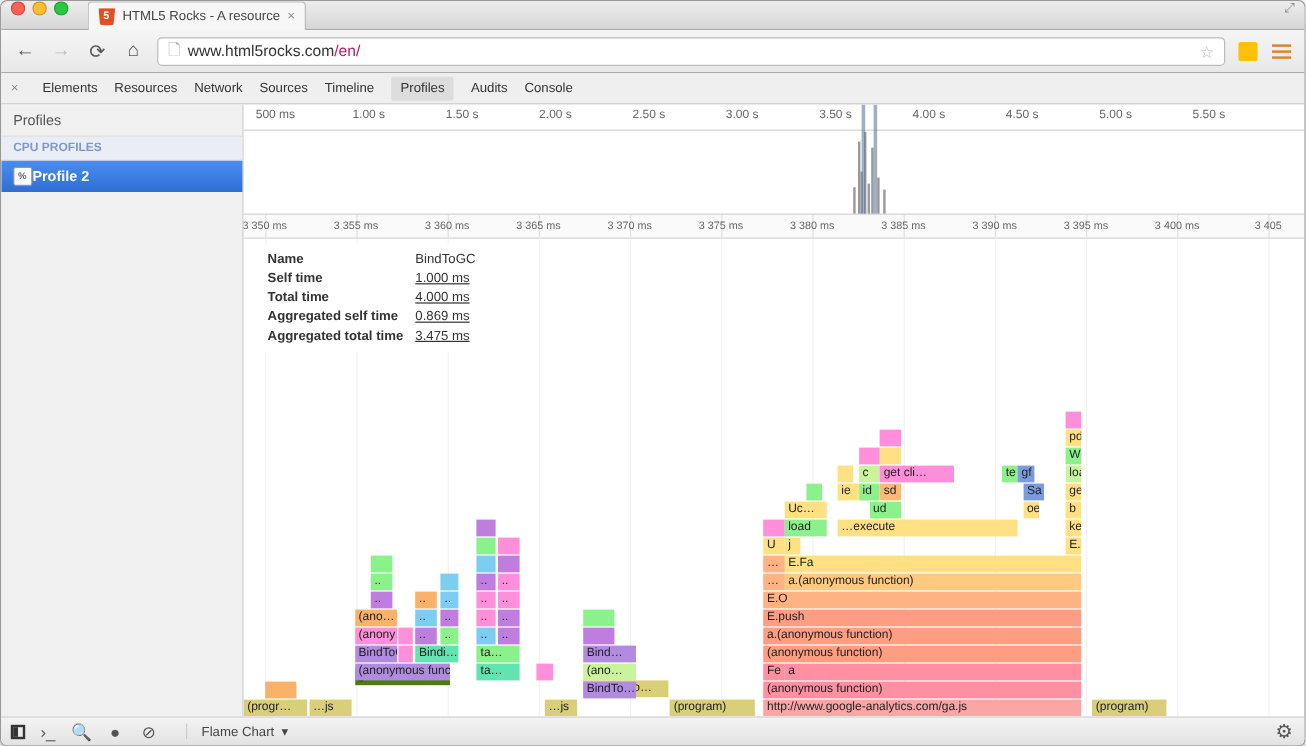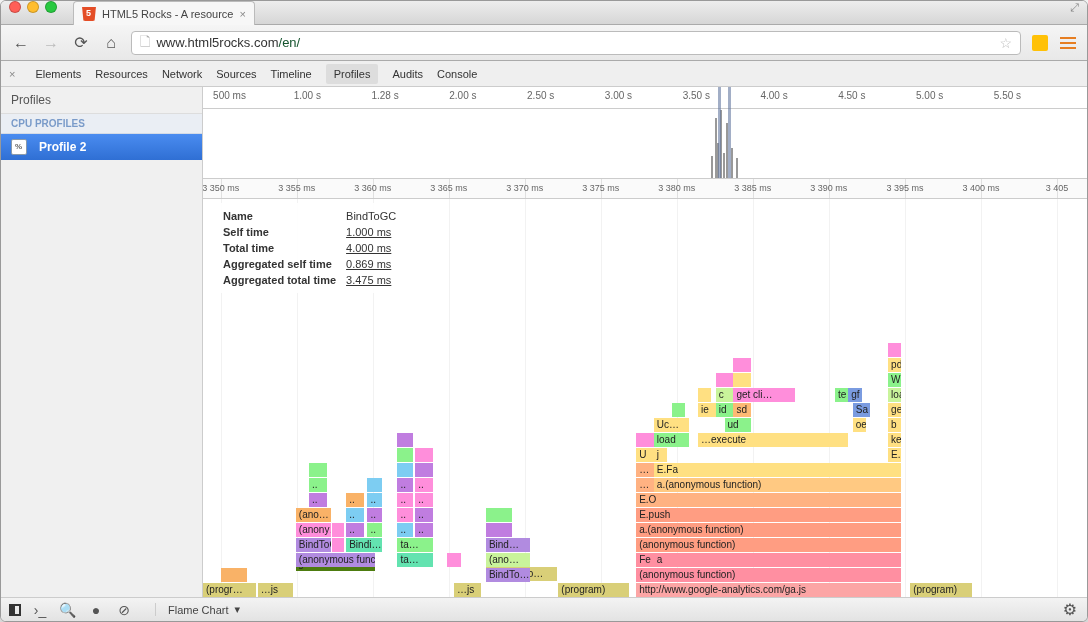--- a/index.html
+++ b/index.html
@@ -14,36 +14,36 @@
 .browser-tab { height: 24px; background: #f7f7f7; border: 1px solid #bbb; border-bottom: none; border-top-left-radius: 4px; border-top-right-radius: 4px; display: flex; align-items: center; padding: 0 8px; gap: 6px; margin-left: 6px; max-width: 190px; font-size: 11px; color: #444; }
 .html5-logo { width: 14px; height: 14px; background: #e44d26; position: relative; clip-path: polygon(0 0,100% 0,90% 100%,50% 110%,10% 100%); }
 .html5-logo::after { content:"5"; color:#fff; font-size:9px; font-weight:bold; position:absolute; left:4px; top:1px; }
 .tab-close { color:#888; }
 .max-icn { margin-left: auto; color: #888; }
 
 .url-bar { height: 36px; background: linear-gradient(#f5f5f5,#e8e8e8); border-bottom: 1px solid #aaa; display: flex; align-items: center; padding: 0 10px; gap: 10px; }
 .nav-btn { width: 20px; height: 20px; display: flex; align-items: center; justify-content: center; color: #555; font-size: 16px; }
 .nav-btn.dim { color:#bbb; }
 .url-field { flex: 1; height: 24px; background: #fff; border: 1px solid #bbb; border-radius: 4px; display: flex; align-items: center; padding: 0 8px; font-size: 13px; color: #333; }
-.url-field .grey { color: #14532d; }
+.url-field .grey { color: #be185d; }
 .star { color: #bbb; margin-left: auto; font-size: 14px; }
 .toolbar-icn { width:18px; height:18px; display:flex; align-items:center; justify-content:center; }
 .lego { width: 16px; height: 16px; background: #ffc107; border-radius: 2px; }
 .burger { width:16px; display:flex; flex-direction:column; gap:3px; }
 .burger div { height:2px; background:#e67e22; }
 
 .dt-tabs { height: 26px; background: #efefef; border-bottom: 1px solid #ccc; display:flex; align-items:center; padding: 0 8px; gap: 14px; font-size: 11px; color: #333; }
 .dt-close { color:#888; margin-right:6px; cursor:default; }
 .dt-tab.active { background: #ddd; padding: 4px 8px; border-radius: 2px; }
 
 .main { flex: 1; display: flex; overflow: hidden; }
 .sidebar { width: 202px; background: #f0f0f0; border-right: 1px solid #ccc; display:flex; flex-direction:column; font-size:12px; }
 .sb-header { padding: 6px 10px; color:#555; border-bottom:1px solid #ddd; }
 .sb-section { padding: 4px 10px; color:#7a9bc9; font-size:10px; font-weight:bold; background:#eaeef4; border-bottom:1px solid #d4dbe6; }
-.sb-item { display:flex; align-items:center; gap:12px; padding: 5px 10px; color:#fff; background: linear-gradient(#4a8cf0,#2f6fd4); font-weight:bold; font-size:12px; }
+.sb-item { display:flex; align-items:center; gap:0; padding: 5px 10px; color:#fff; background: linear-gradient(#4a8cf0,#2f6fd4); font-weight:bold; font-size:12px; }
 .sb-item .doc-icn { width:16px; height:16px; background:#fff; border:1px solid #89a; border-radius:2px; position:relative; }
 .sb-item .doc-icn::after { content:"%"; position:absolute; left:3px; top:2px; font-size:8px; color:#666; }
 
 .content { flex:1; display:flex; flex-direction:column; overflow:hidden; position: relative; }
 .ruler { height: 22px; border-bottom:1px solid #ccc; position:relative; font-size:10px; color:#666; background:#fff; }
 .ruler .tick { position:absolute; top:3px; transform:translateX(-50%); }
 .overview { height: 70px; border-bottom:1px solid #ccc; background:#fff; position:relative; }
 .overview .spike { position:absolute; bottom:0; width:2px; background:#999; }
 .ruler2 { height: 20px; border-bottom:1px solid #ccc; position:relative; font-size:9px; color:#666; background:#fafafa; }
 .ruler2 .tick { position:absolute; top:4px; transform: translateX(-50%); }
@@ -129,21 +129,21 @@
       <div class="sb-item">
         <div class="doc-icn"></div>
         <span>Profile 2</span>
       </div>
     </div>
 
     <div class="content">
       <div class="ruler" id="ruler1">
           <span class="tick" style="left: 3%;">500 ms</span>
           <span class="tick" style="left: 11.8%;">1.00 s</span>
-          <span class="tick" style="left: 20.6%;">1.28 s</span>
+          <span class="tick" style="left: 20.6%;">1.50 s</span>
           <span class="tick" style="left: 29.4%;">2.00 s</span>
           <span class="tick" style="left: 38.2%;">2.50 s</span>
           <span class="tick" style="left: 47%;">3.00 s</span>
           <span class="tick" style="left: 55.8%;">3.50 s</span>
           <span class="tick" style="left: 64.6%;">4.00 s</span>
           <span class="tick" style="left: 73.4%;">4.50 s</span>
           <span class="tick" style="left: 82.2%;">5.00 s</span>
           <span class="tick" style="left: 91%;">5.50 s</span>
         </div>
       <div class="overview" id="overview">

